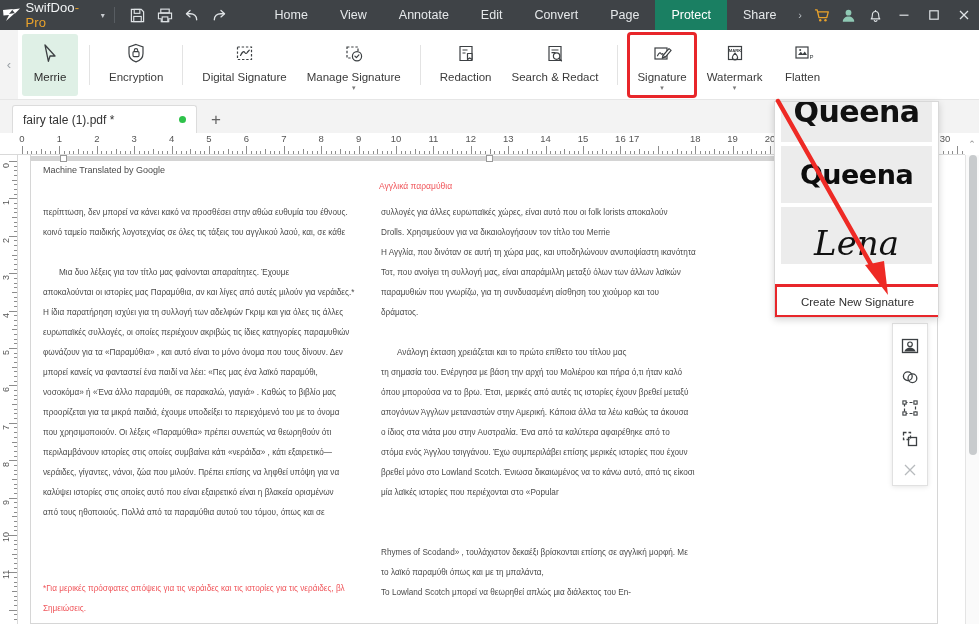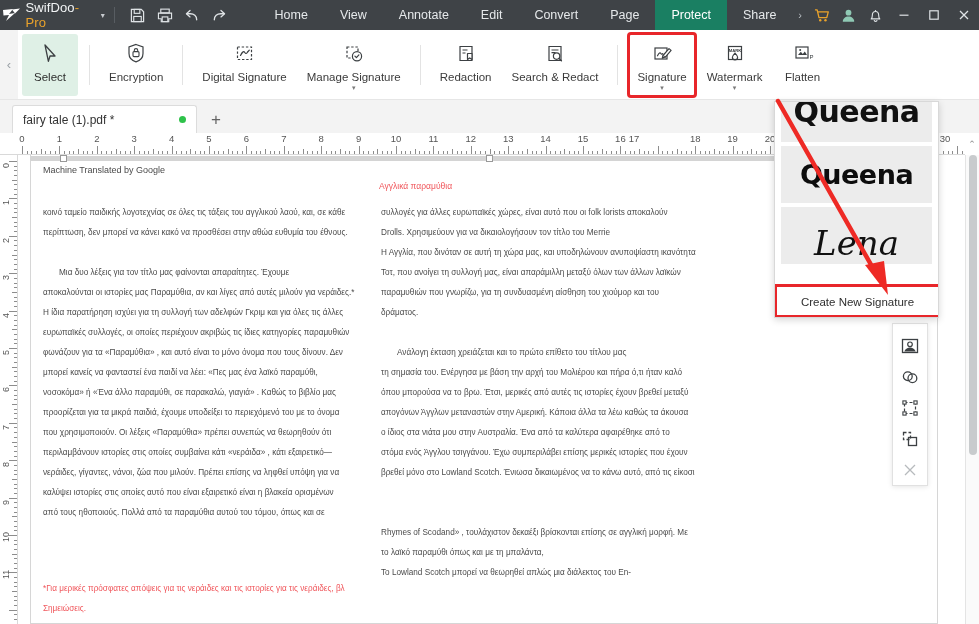--- a/index.html
+++ b/index.html
@@ -270,21 +270,21 @@
     <div class="ribnav">‹</div>
 
     <div class="ribbon-inner">
 
       <div class="rbtn sel">
         <span class="ricon">
           <svg width="22" height="24" viewBox="0 0 22 24">
               <path d="M6 3l10 11h-5l-1.6 5.4z" fill="none" stroke="#3c4043" stroke-width="1.3" stroke-linejoin="round"></path>
             </svg>
         </span>
-        <span class="rlabel">Select</span>
+        <span class="rlabel">Merrie</span>
       </div>
 
       <div class="rsep"></div>
 
       <div class="rbtn">
         <span class="ricon">
           <svg width="22" height="24" viewBox="0 0 22 24">
               <path d="M11 2.5l7 2.4v6.5c0 4.3-3.2 7.3-7 8.4-3.8-1.1-7-4.1-7-8.4V4.9z" fill="none" stroke="#3c4043" stroke-width="1.2"></path>
               <rect x="8" y="9.6" width="6" height="5" rx="1" fill="none" stroke="#3c4043" stroke-width="1.1"></rect>
               <path d="M9.3 9.6V8.3a1.7 1.7 0 013.4 0v1.3" fill="none" stroke="#3c4043" stroke-width="1.1"></path>
@@ -751,22 +751,22 @@
       </div>
   </div>
 
   <div class="canvas">
     <div class="page">
 
       <div class="mt-note">Machine Translated by Google</div>
       <div class="red-head">Αγγλικά παραμύθια</div>
 
       <div class="col left" id="col-left">
+          <p>περίπτωση, δεν μπορεί να κάνει κακό να προσθέσει στην αθώα ευθυμία του έθνους.</p>
           <p>κοινό ταμείο παιδικής λογοτεχνίας σε όλες τις τάξεις του αγγλικού λαού, και, σε κάθε</p>
-          <p>περίπτωση, δεν μπορεί να κάνει κακό να προσθέσει στην αθώα ευθυμία του έθνους.</p>
           <p class="gap"></p>
           <p class="ind">Μια δυο λέξεις για τον τίτλο μας φαίνονται απαραίτητες. Έχουμε</p>
           <p>αποκαλούνται οι ιστορίες μας Παραμύθια, αν και λίγες από αυτές μιλούν για νεράιδες.*</p>
           <p>Η ίδια παρατήρηση ισχύει για τη συλλογή των αδελφών Γκριμ και για όλες τις άλλες</p>
           <p>ευρωπαϊκές συλλογές, οι οποίες περιέχουν ακριβώς τις ίδιες κατηγορίες παραμυθιών</p>
           <p>φωνάζουν για τα «Παραμύθια» , και αυτό είναι το μόνο όνομα που τους δίνουν. Δεν</p>
           <p>μπορεί κανείς να φανταστεί ένα παιδί να λέει: «Πες μας ένα λαϊκό παραμύθι,</p>
           <p>νοσοκόμα»  ή «Ένα άλλο παραμύθι, σε παρακαλώ, γιαγιά» . Καθώς το βιβλίο μας</p>
           <p>προορίζεται για τα μικρά παιδιά, έχουμε υποδείξει το περιεχόμενό του με το όνομα</p>
           <p>που χρησιμοποιούν. Οι λέξεις «Παραμύθια»  πρέπει συνεπώς να θεωρηθούν ότι</p>
@@ -783,20 +783,21 @@
           <p>παραμυθιών που γνωρίζω, για τη συνδυασμένη αίσθηση του χιούμορ και του</p>
           <p>δράματος.</p>
           <p class="gap"></p>
           <p class="ind">Ανάλογη έκταση χρειάζεται και το πρώτο επίθετο του τίτλου μας</p>
           <p>τη σημασία του. Ενέργησα με βάση την αρχή του Μολιέρου και πήρα ό,τι ήταν καλό</p>
           <p>όπου μπορούσα να το βρω. Έτσι, μερικές από αυτές τις ιστορίες έχουν βρεθεί μεταξύ</p>
           <p>απογόνων Άγγλων μεταναστών στην Αμερική. Κάποια άλλα τα λέω καθώς τα άκουσα</p>
           <p>ο ίδιος στα νιάτα μου στην Αυστραλία. Ένα από τα καλύτερα αφαιρέθηκε από το</p>
           <p>στόμα ενός Άγγλου τσιγγάνου. Έχω συμπεριλάβει επίσης μερικές ιστορίες που έχουν</p>
           <p>βρεθεί μόνο στο Lowland Scotch. Ένιωσα δικαιωμένος να το κάνω αυτό, από τις είκοσι</p>
+          <p>μία λαϊκές ιστορίες που περιέχονται στο «Popular</p>
           <p class="gap"></p>
           <p class="gap"></p>
           <p>Rhymes of Scodand» , τουλάχιστον δεκαέξι βρίσκονται επίσης σε αγγλική μορφή. Με</p>
           <p>το λαϊκό παραμύθι όπως και με τη μπαλάντα,</p>
           <p>Το Lowland Scotch μπορεί να θεωρηθεί απλώς μια διάλεκτος του En-</p>
         </div>
 
       <div class="redtext" style="top:424px;">*Για μερικές πρόσφατες απόψεις για τις νεράιδες και τις ιστορίες για τις νεράιδες, βλ</div>
       <div class="redtext small" style="top:444px;">Σημειώσεις.</div>
     </div>

